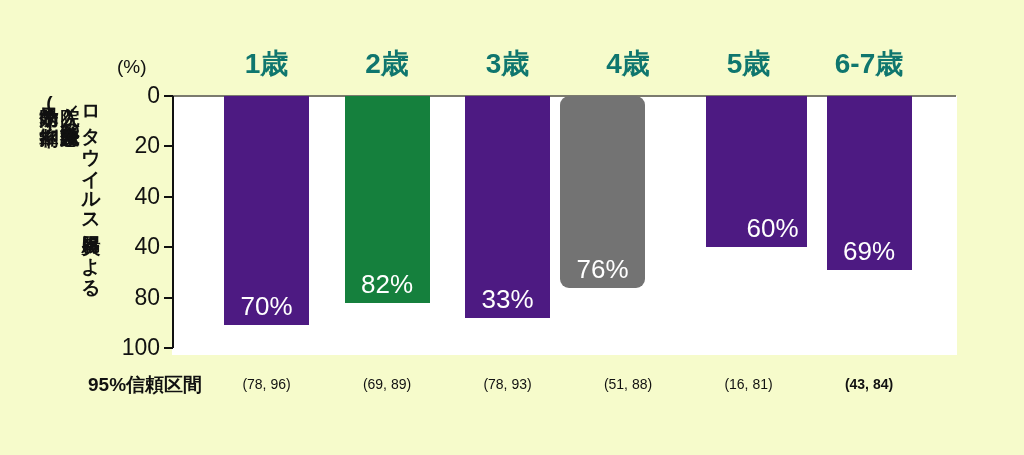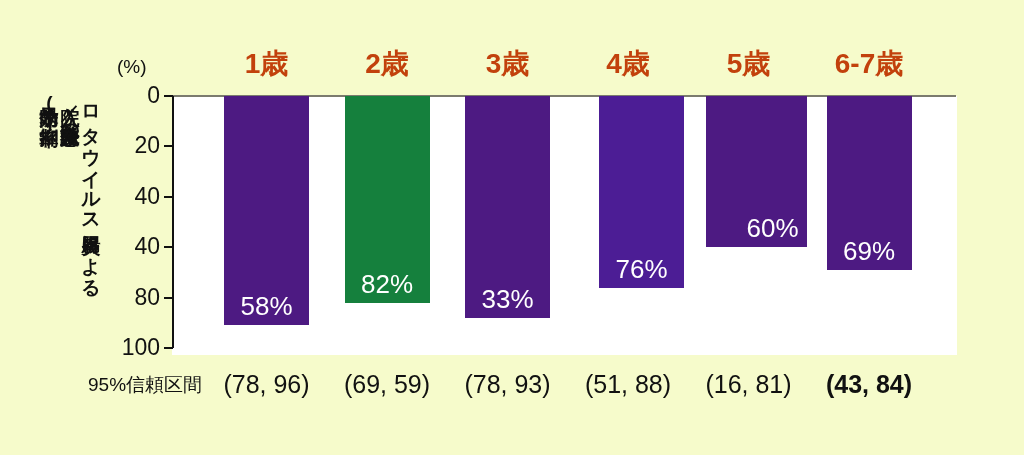--- a/index.html
+++ b/index.html
@@ -111,21 +111,21 @@
     height: 262px;
   }
 
   
   .cat-label {
     position: absolute;
     top: 50px;
     font-size: 28px;
     line-height: 28px;
     font-weight: 700;
-    color: #c2410c;
+    color: #0f766e;
     text-align: center;
     white-space: nowrap;
   }
 
   
   .bar {
     position: absolute;
     background: #4d1a82;
     top: 0;
   }
@@ -141,28 +141,28 @@
     letter-spacing: 0px;
   }
 
   
   .ci-row-label {
     position: absolute;
     left: 88px;
     top: 375px;
     font-size: 19px;
     line-height: 19px;
-    font-weight: 400;
+    font-weight: 700;
     color: #111111;
     white-space: nowrap;
   }
   .ci-value {
     position: absolute;
     top: 374px;
-    font-size: 25px;
+    font-size: 14px;
     line-height: 21px;
     color: #111111;
     text-align: center;
     white-space: nowrap;
   }
 </style>
 </head>
 <body>
 
 <div id="chart-root">
@@ -199,42 +199,42 @@
   <div id="categories-layer">
       <div class="cat-label" style="left: 204px; width: 125px;">1歳</div>
       <div class="cat-label" style="left: 324.5px; width: 125px;">2歳</div>
       <div class="cat-label" style="left: 445px; width: 125px;">3歳</div>
       <div class="cat-label" style="left: 565.5px; width: 125px;">4歳</div>
       <div class="cat-label" style="left: 686px; width: 125px;">5歳</div>
       <div class="cat-label" style="left: 806.5px; width: 125px;">6-7歳</div>
     </div>
   <div id="bars-layer">
       <div class="bar" style="left: 224px; top: 96px; width: 85px; height: 229.32px; background: rgb(77, 26, 130);">
-        <div class="bar-value">58%</div>
+        <div class="bar-value">70%</div>
       </div>
       <div class="bar" style="left: 344.5px; top: 96px; width: 85px; height: 206.64px; background: #15803d;">
         <div class="bar-value">82%</div>
       </div>
       <div class="bar" style="left: 465px; top: 96px; width: 85px; height: 221.76px; background: rgb(77, 26, 130);">
         <div class="bar-value">33%</div>
       </div>
-      <div class="bar" style="left: 599px; top: 96px; width: 85px; height: 191.52px; background: #4c1d95;">
+      <div class="bar" style="left: 560px; top: 96px; width: 85px; height: 191.52px; background: #737373; border-radius: 9px;">
         <div class="bar-value">76%</div>
       </div>
       <div class="bar" style="left: 706px; top: 96px; width: 85px; height: 151.2px; background: rgb(77, 26, 130); padding-left: 16px;">
         <div class="bar-value">60%</div>
       </div>
       <div class="bar" style="left: 826.5px; top: 96px; width: 85px; height: 173.88px; background: rgb(77, 26, 130);">
         <div class="bar-value">69%</div>
       </div>
     </div>
 
   <div class="ci-row-label">95%信頼区間</div>
   <div id="ci-layer">
       <div class="ci-value" style="left: 202px; width: 129px;">(78, 96)</div>
-      <div class="ci-value" style="left: 322.5px; width: 129px;">(69, 59)</div>
+      <div class="ci-value" style="left: 322.5px; width: 129px;">(69, 89)</div>
       <div class="ci-value" style="left: 443px; width: 129px;">(78, 93)</div>
       <div class="ci-value" style="left: 563.5px; width: 129px;">(51, 88)</div>
       <div class="ci-value" style="left: 684px; width: 129px;">(16, 81)</div>
       <div class="ci-value" style="left: 804.5px; width: 129px; font-weight: bold;">(43, 84)</div>
     </div>
 
 </div>
 
 </body></html>

